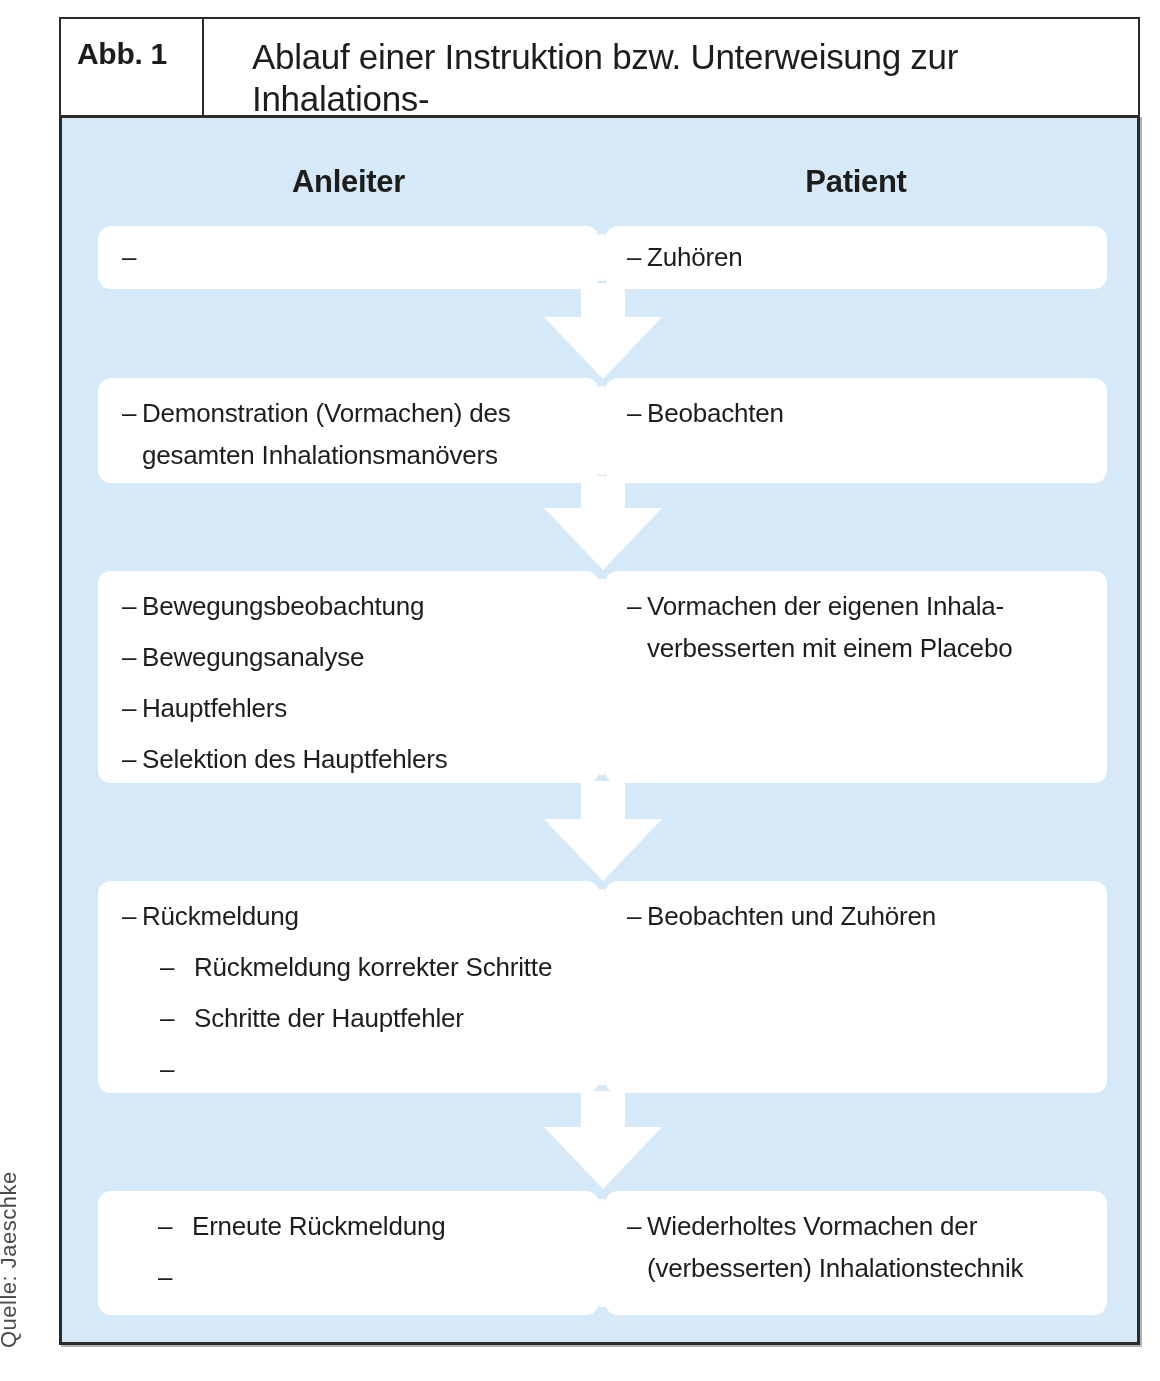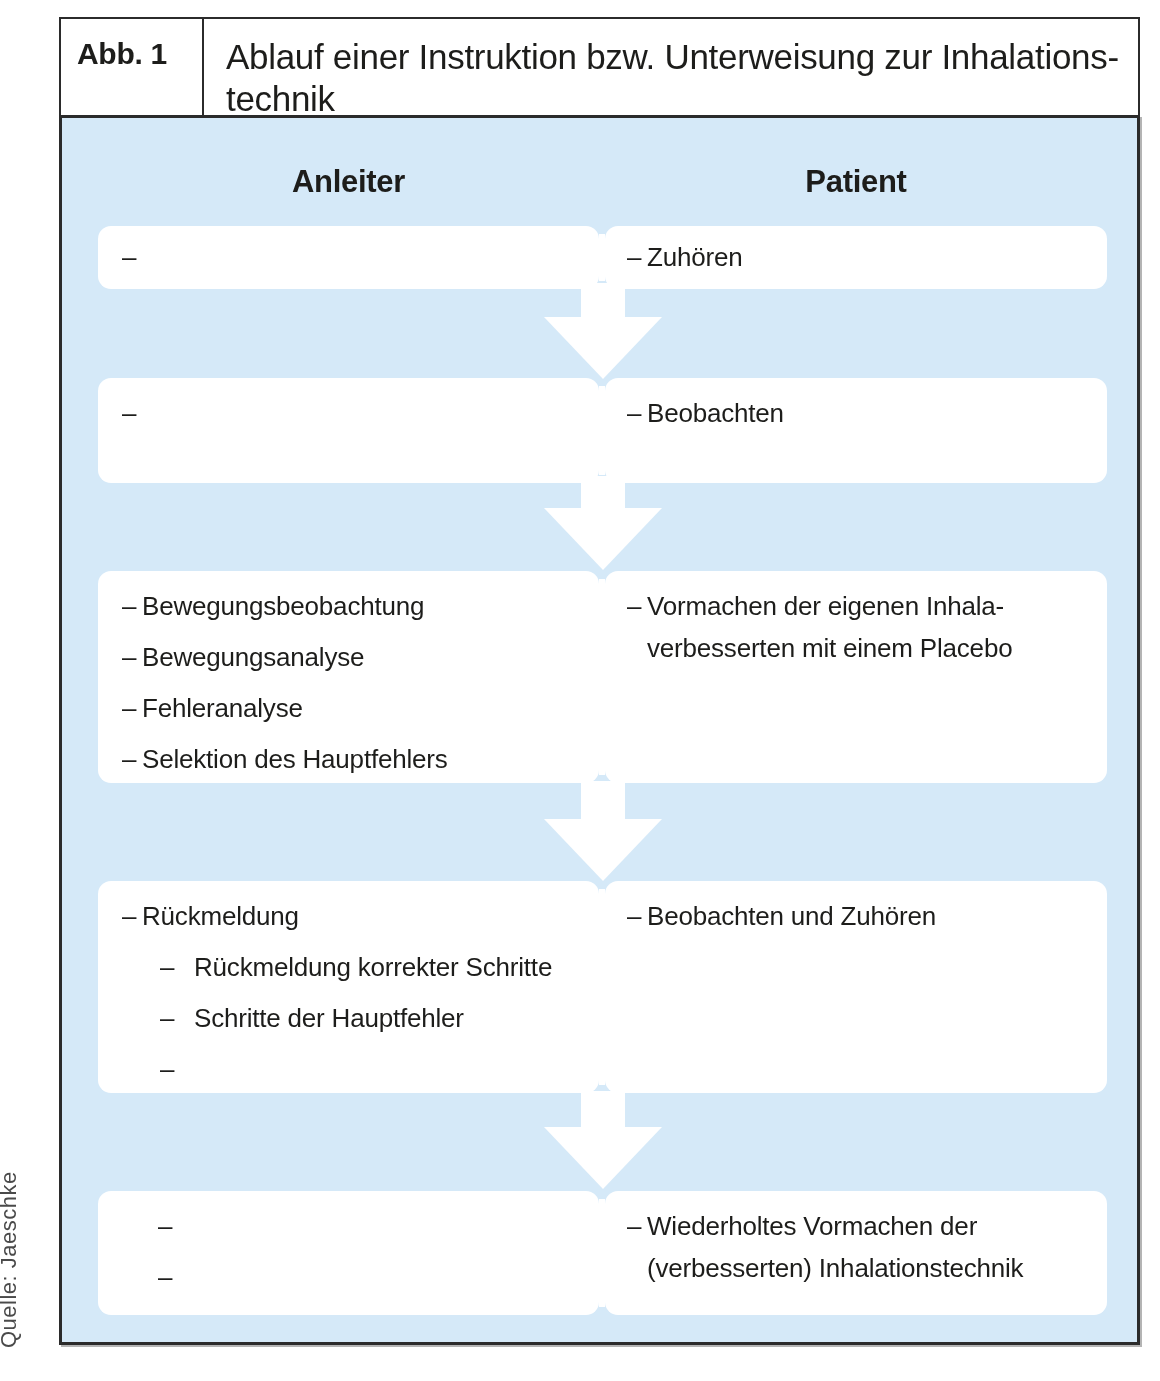--- a/index.html
+++ b/index.html
@@ -15,20 +15,21 @@
     width:1160px;height:1381px;position:relative;overflow:hidden;
     font-family:"Liberation Sans","DejaVu Sans",sans-serif;
     color:var(--text);
   }
 
   
   .figure-header{
     position:absolute;left:59px;top:17px;width:1081px;height:98px;
     background:#fff;border:2px solid var(--border);border-bottom:none;
     display:flex;
+    gap:26px;
   }
   .fig-label-cell{
     width:143px;border-right:2px solid var(--border);
     padding:18px 0 0 16px;
     font-size:30px;font-weight:bold;letter-spacing:-0.3px;
   }
   .fig-title-cell{
     flex:1;padding:17px 10px 0 22px;
     font-size:35px;line-height:42px;letter-spacing:-0.3px;
     white-space:pre-line;
@@ -153,20 +154,22 @@
         </div>
       </div>
     </div>
 
     <div class="row r2">
       <div class="gap-fill"></div>
       <div class="box left">
         <div class="list">
           <div class="item">
             <span class="dash">–</span>
+            <span class="text">Demonstration (Vormachen) des
+gesamten Inhalationsmanövers</span>
           </div>
         </div>
       </div>
       <div class="box right">
         <div class="list">
           <div class="item">
             <span class="dash">–</span>
             <span class="text">Beobachten</span>
           </div>
         </div>
@@ -180,21 +183,21 @@
           <div class="item">
             <span class="dash">–</span>
             <span class="text">Bewegungsbeobachtung</span>
           </div>
           <div class="item">
             <span class="dash">–</span>
             <span class="text">Bewegungsanalyse</span>
           </div>
           <div class="item">
             <span class="dash">–</span>
-            <span class="text">Fehleranalyse</span>
+            <span class="text">Hauptfehlers</span>
           </div>
           <div class="item">
             <span class="dash">–</span>
             <span class="text">Selektion des Hauptfehlers</span>
           </div>
         </div>
       </div>
       <div class="box right">
         <div class="list">
           <div class="item">
@@ -238,20 +241,21 @@
         </div>
       </div>
     </div>
 
     <div class="row r5">
       <div class="gap-fill"></div>
       <div class="box left">
         <div class="list indent">
           <div class="item">
             <span class="dash">–</span>
+            <span class="text">Erneute Rückmeldung</span>
           </div>
           <div class="item">
             <span class="dash">–</span>
           </div>
         </div>
       </div>
       <div class="box right">
         <div class="list">
           <div class="item">
             <span class="dash">–</span>

